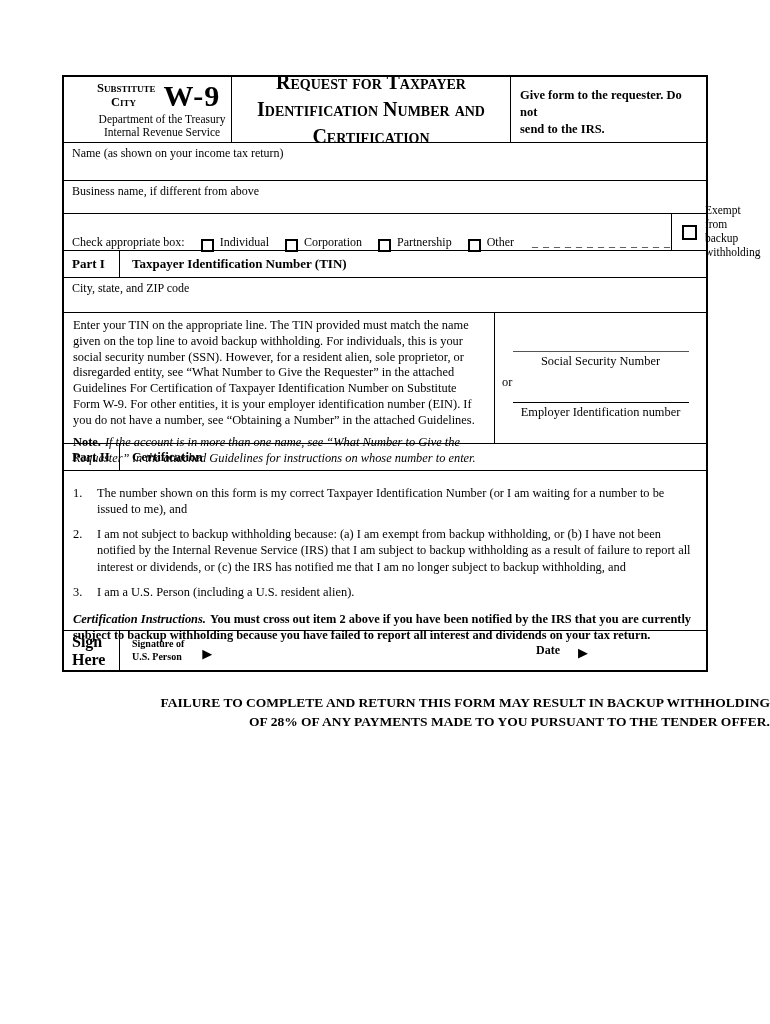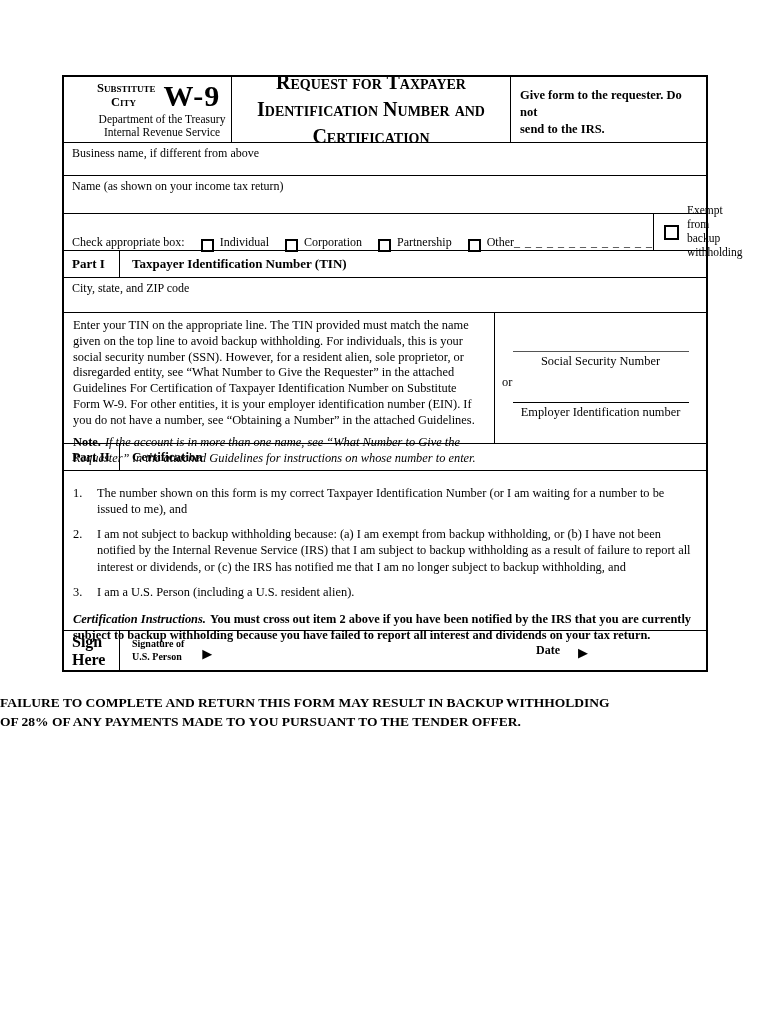--- a/index.html
+++ b/index.html
@@ -53,21 +53,21 @@
   .r-city { height:35px; }
 
   
   .r-check { height:37px; font-size:12px; }
   .check-left { flex:1; display:flex; align-items:flex-end; padding-left:8px; white-space:nowrap; }
   .cbox {
     width:13px; height:13px; border:2px solid #000; background:#fff;
     display:inline-block; flex-shrink:0;
     margin:0 6px 0 16px; position:relative; top:2px;
   }
-  .other-dashes { letter-spacing:1px; margin-left:0;font-style:italic; }
+  .other-dashes { letter-spacing:1px; margin-left:18px;font-style:italic; }
   .exempt-cell {
     width:136px; border-left:1px solid #000;
     display:flex; align-items:center; padding:0 4px 0 8px;
     font-size:11.5px; line-height:1.2;
   }
   .exempt-cell .cbox { margin:0 8px 0 2px; width:15px; height:15px; top:0; }
 
   
   .part-row { height:27px; align-items:stretch; font-size:13px; }
   .part-label { width:56px; border-right:1px solid #000; font-weight:bold; padding:5px 0 0 8px; }
@@ -108,21 +108,21 @@
   .sig-label { font-weight:bold; font-size:10px; line-height:1.25; }
   .arrow-icon { font-family:"DejaVu Sans", sans-serif; font-size:13px; margin-left:18px; position:relative; top:3px; }
   .sig-line-space { flex:1; align-self:stretch; }
   .date-group { display:flex; align-items:center; font-weight:bold; font-size:12px; margin-right:118px; }
   .date-group .arrow-icon { top:2px; }
   .date-line-space { width:0; }
 
   
   .warning {
     position:absolute; top:694px; left:0; width:770px;
-    text-align:left; font-weight:bold; font-size:13.5px; line-height:1.4;
+    text-align:right; font-weight:bold; font-size:13.5px; line-height:1.4;
   }
 </style>
 </head>
 <body>
 
 <div class="page">
   <div class="form">
 
     <div class="row hdr">
       <div class="hdr-left">
@@ -141,27 +141,27 @@
       <div class="hdr-center">
         <div>Request for Taxpayer</div>
         <div>Identification Number and Certification</div>
       </div>
       <div class="hdr-right">
         <div>Give form to the requester.  Do not</div>
         <div>send to the IRS.</div>
       </div>
     </div>
 
+    <div class="row field-row r-name">
+      <div class="field-label">Name (as shown on your income tax return)</div>
+      <div class="fill-space"></div>
+    </div>
+
     <div class="row field-row r-business">
       <div class="field-label">Business name, if different from above</div>
-      <div class="fill-space"></div>
-    </div>
-
-    <div class="row field-row r-name">
-      <div class="field-label">Name (as shown on your income tax return)</div>
       <div class="fill-space"></div>
     </div>
 
     <div class="row r-check">
       <div class="check-left">
         <span>Check appropriate box:</span>
         <span class="cbox"></span>
         <span>Individual</span>
         <span class="cbox"></span>
         <span>Corporation</span>

